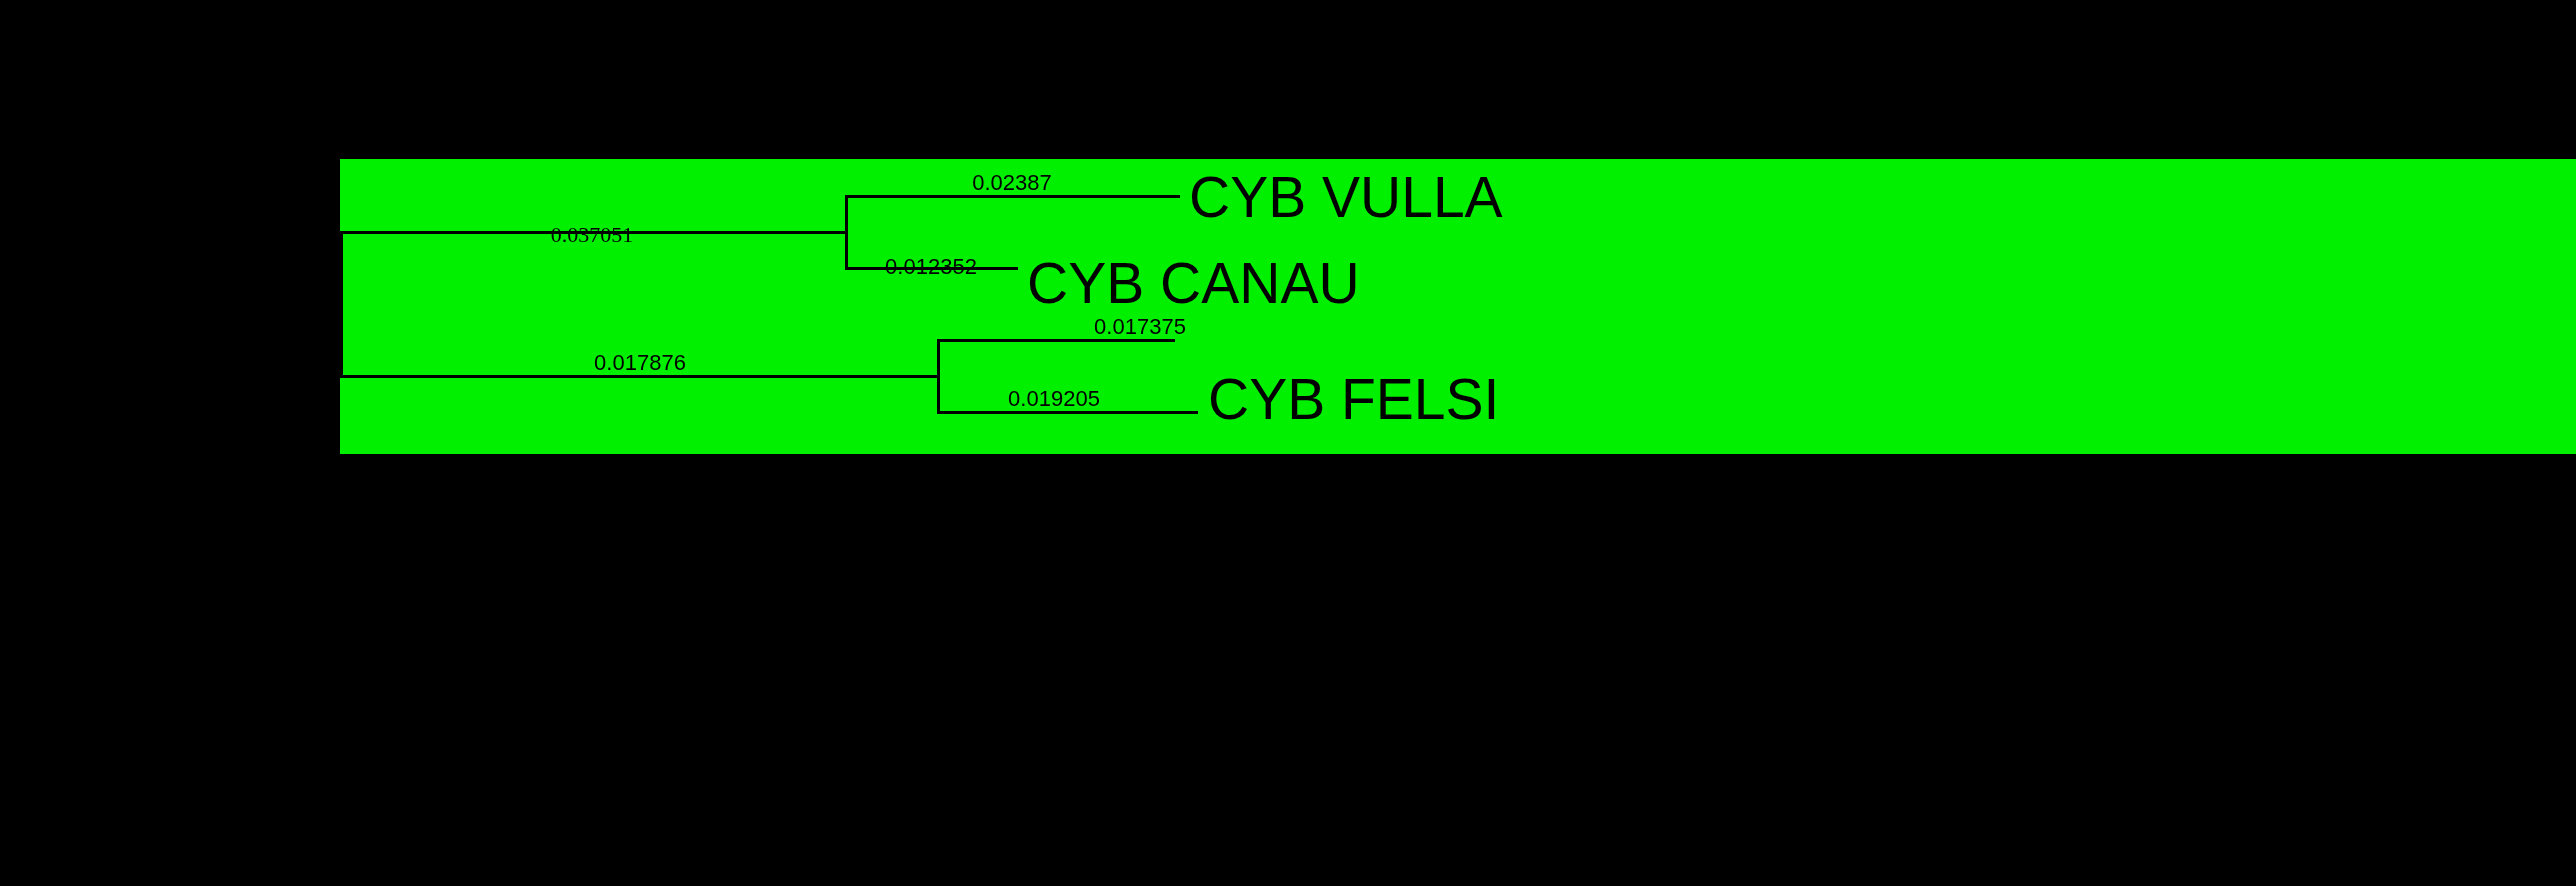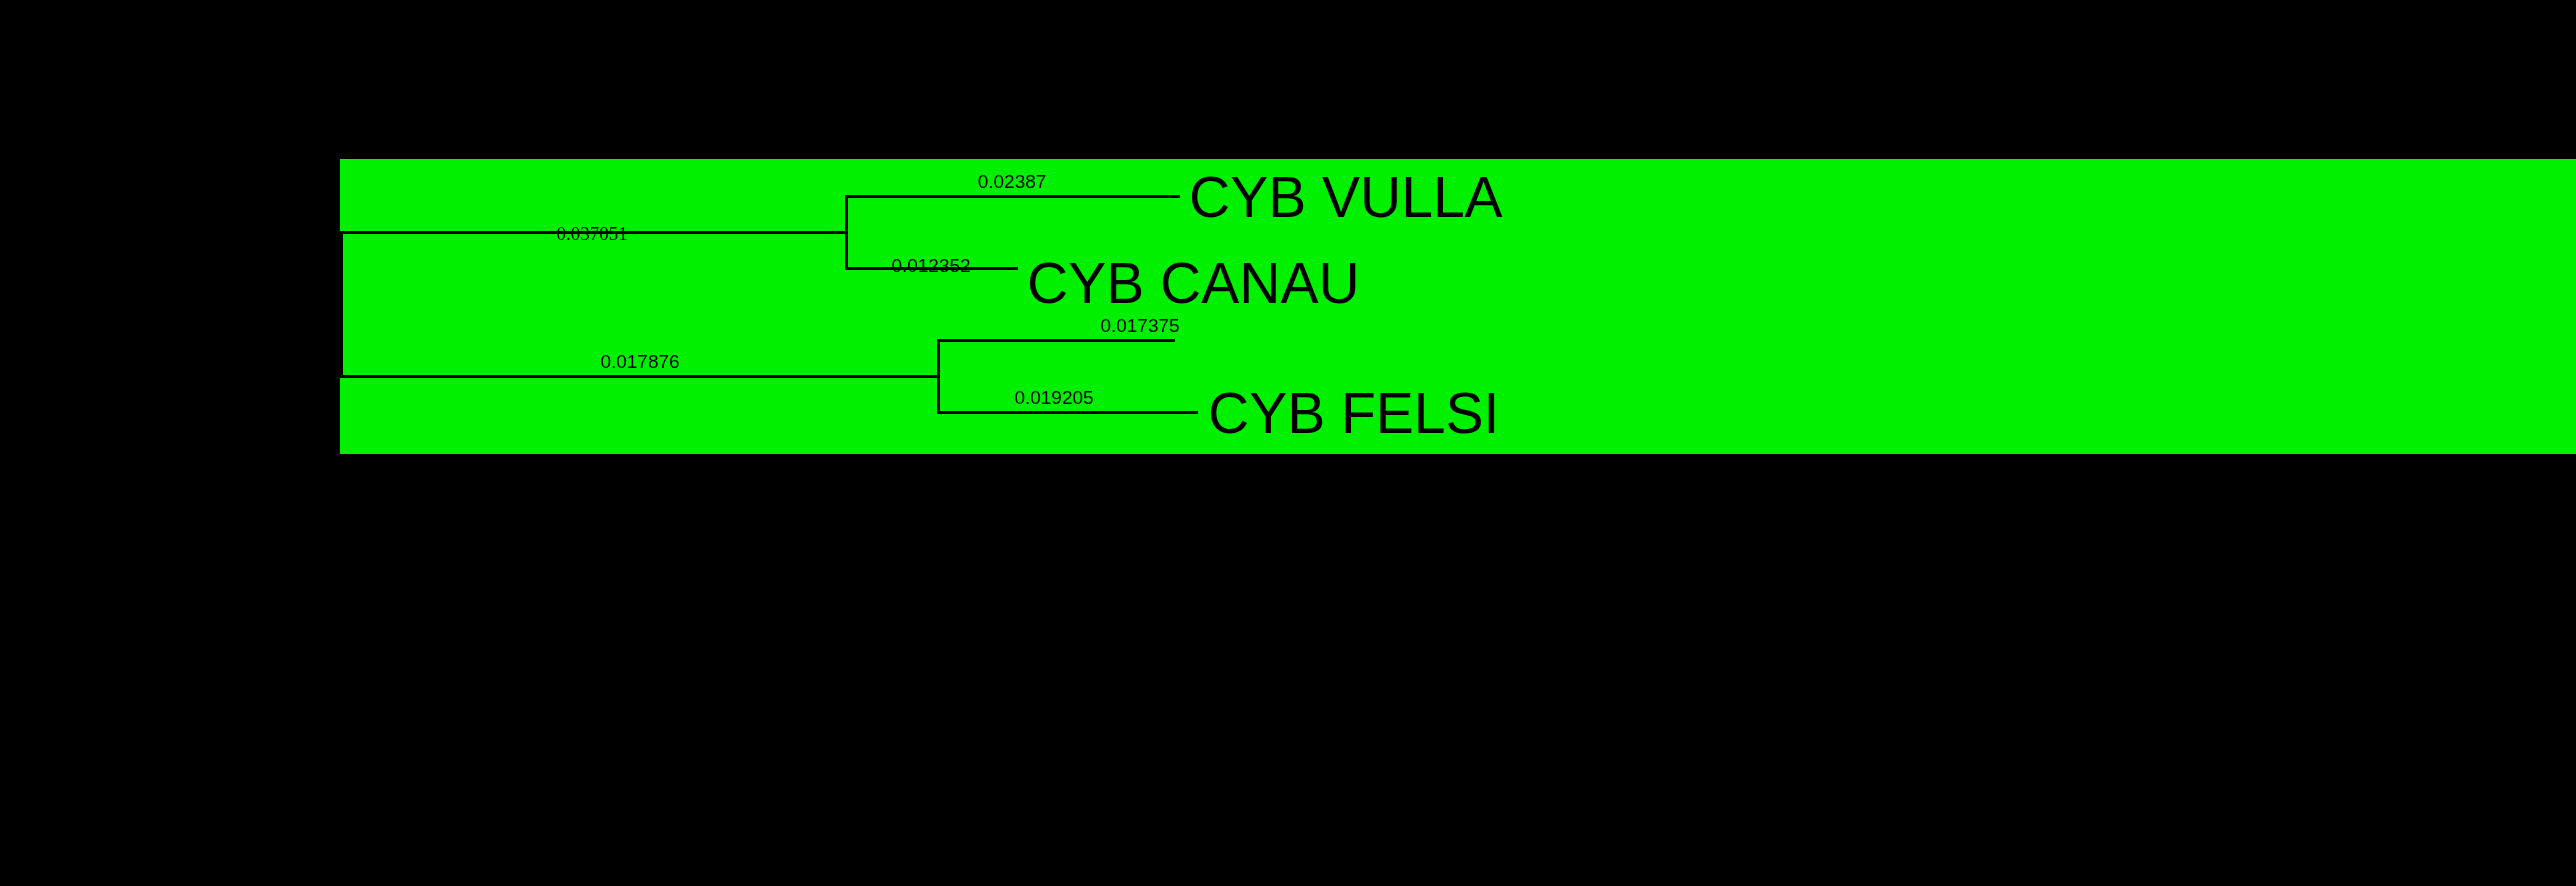--- a/index.html
+++ b/index.html
@@ -25,21 +25,21 @@
     transform:translateY(-50%);
     font-family:"Liberation Sans",sans-serif;
     font-size:57px;line-height:1;
     color:var(--text);
     white-space:nowrap;
   }
   .blen{
     position:absolute;
     transform:translateX(-50%);
     font-family:"Liberation Sans",sans-serif;
-    font-size:19px;line-height:1;
+    font-size:22px;line-height:1;
     color:var(--text);
     white-space:nowrap;
   }
 </style>
 </head>
 <body>
 
 <div class="scene">
 
   <div class="panel"></div>
@@ -60,16 +60,16 @@
   <div class="blen" style="left:592px;top:224px;font-family:Liberation Serif, serif;">0.037051</div>
   <div class="blen" style="left:640px;top:352px;">0.017876</div>
 
   <div class="blen" style="left:1012px;top:172px;">0.02387</div>
   <div class="blen" style="left:931px;top:256px;">0.012352</div>
   <div class="blen" style="left:1112px;top:316px;margin-left:28px;">0.017375</div>
   <div class="blen" style="left:1022px;top:388px;margin-left:32px;">0.019205</div>
 
   <div class="taxon" style="left:1189px;top:197px;">CYB VULLA</div>
   <div class="taxon" style="left:1027px;top:268px;margin-top:15px;">CYB CANAU</div>
-  <div class="taxon" style="left:1208px;top:413px;text-align:right;">CYB FELSI</div>
+  <div class="taxon" style="left:1208px;top:399px;text-align:right;">CYB FELSI</div>
 
 </div>
 
 
 </body></html>

